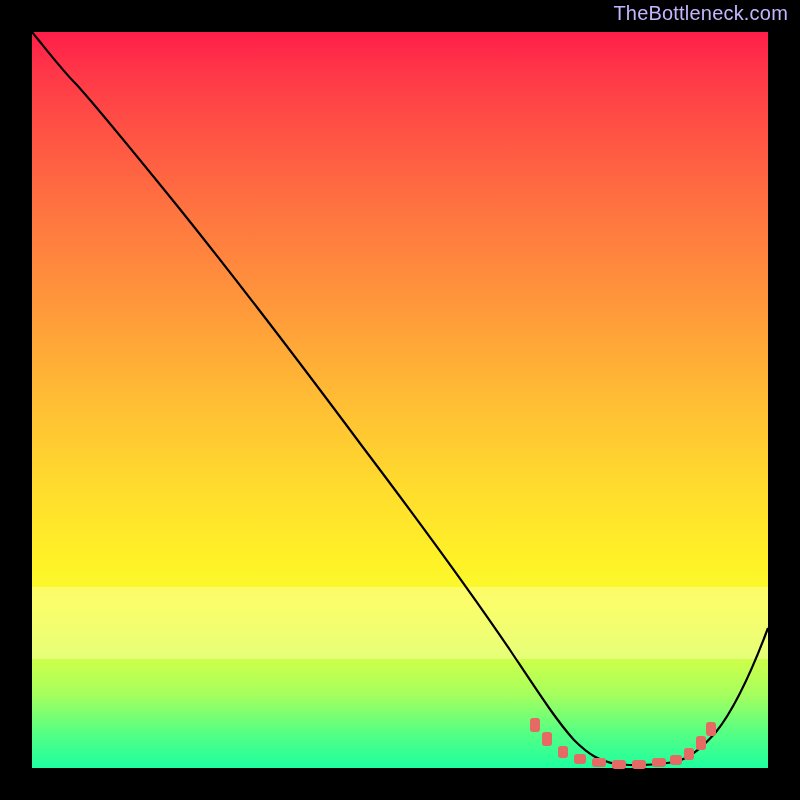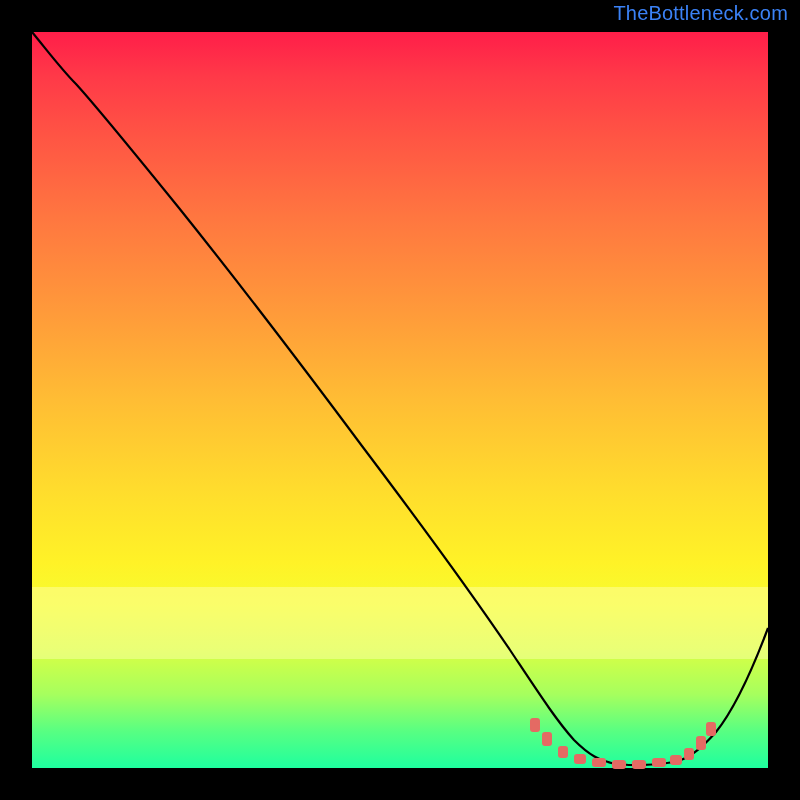--- a/index.html
+++ b/index.html
@@ -43,21 +43,21 @@
   .yellow-band {
     position: absolute;
     left: 0;
     right: 0;
     background: rgba(255, 255, 180, 0.45);
   }
   .watermark {
     position: absolute;
     top: 2px;
     right: 12px;
-    color: #3b82f6;
+    color: #c4b5fd;
     font-size: 20px;
     font-weight: 500;
     letter-spacing: 0.2px;
     user-select: none;
   }
   svg.curve {
     position: absolute;
     left: 0;
     top: 0;
     width: 736px;

